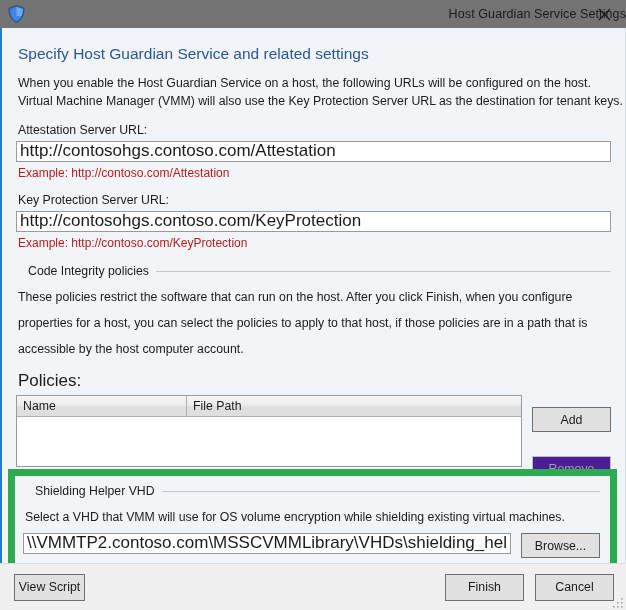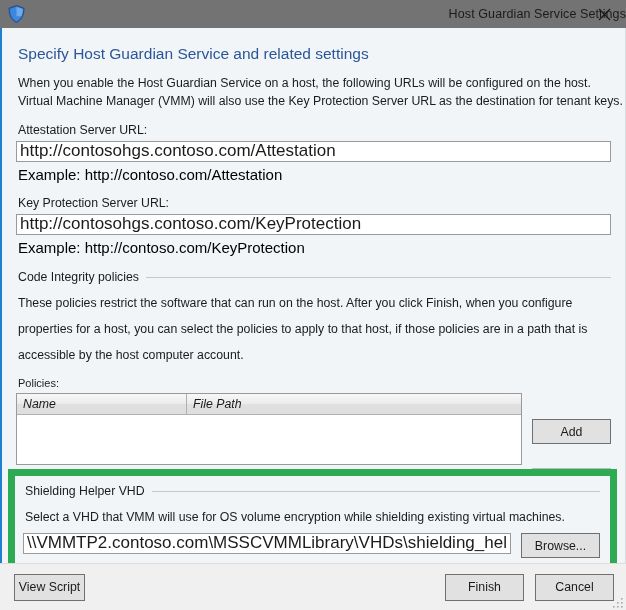--- a/index.html
+++ b/index.html
@@ -90,23 +90,23 @@
     color: #1b1b1b;
     white-space: nowrap;
   }
 
   .field-label {
     font-size: 12.3px;
     margin: 13px 0 4px 2px;
     color: #1b1b1b;
   }
   .example-text {
-    font-size: 15px;
+    font-size: 12px;
     margin: 4px 0 0 2px;
-    color: #000000;
+    color: #b91c1c;
   }
 
   input.textbox {
     display: block;
     box-sizing: border-box;
     width: 100%;
     height: 21px;
     padding: 0 2px 1px 3px;
     font-family: "Liberation Sans", sans-serif;
     font-size: 17px;
@@ -118,21 +118,21 @@
   }
 
   
   .group {
     margin-top: 14px;
   }
   .group-header {
     display: flex;
     align-items: center;
     gap: 7px;
-    margin-left: 2px;
+    margin-left: 12px;
   }
   .group-title {
     font-size: 12.3px;
     color: #1b1b1b;
     white-space: nowrap;
   }
   .group-rule {
     flex: 1 1 auto;
     height: 1px;
     background: #c8c8c8;
@@ -141,21 +141,21 @@
   .group-body p {
     margin: 9px 0 0 2px;
     font-size: 12.3px;
     line-height: 17px;
     white-space: nowrap;
   }
   .group-body p.first { margin-top: 11px; }
 
   
   .policies-label {
-    font-size: 11px;
+    font-size: 17px;
     margin: 13px 0 4px 2px;
   }
   .policies-row {
     display: flex;
     align-items: flex-start;
     gap: 10px;
   }
   .grid {
     flex: 1 1 auto;
     height: 72px;
@@ -171,37 +171,35 @@
     border-bottom: 1px solid #b0b0b0;
     box-sizing: border-box;
   }
   .grid-col {
     display: flex;
     align-items: center;
     font-size: 12.3px;
     color: #1b1b1b;
     padding-left: 6px;
     box-sizing: border-box;
-    font-style: italic;
   }
   .grid-col.name {
     width: 170px;
     border-right: 1px solid #b0b0b0;
   }
   .grid-col.path { flex: 1 1 auto; }
   .grid-rows { height: 100%; }
 
   .side-buttons {
     width: 79px;
     flex: 0 0 79px;
     display: flex;
     flex-direction: column;
     gap: 24px;
     padding-top: 12px;
-    margin-top: 14px;
   }
 
   button.btn {
     display: block;
     width: 79px;
     height: 25px;
     font-family: "Liberation Sans", sans-serif;
     font-size: 12.3px;
     color: #1b1b1b;
     background: #e1e1e1;

